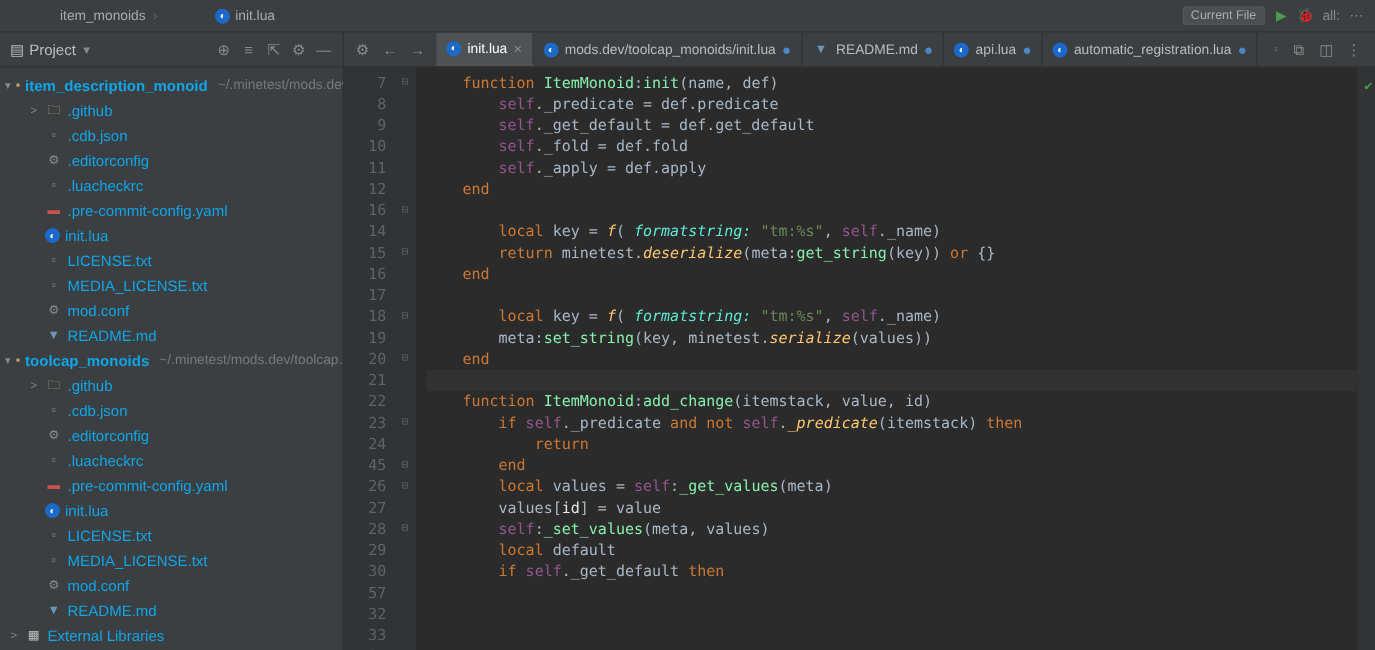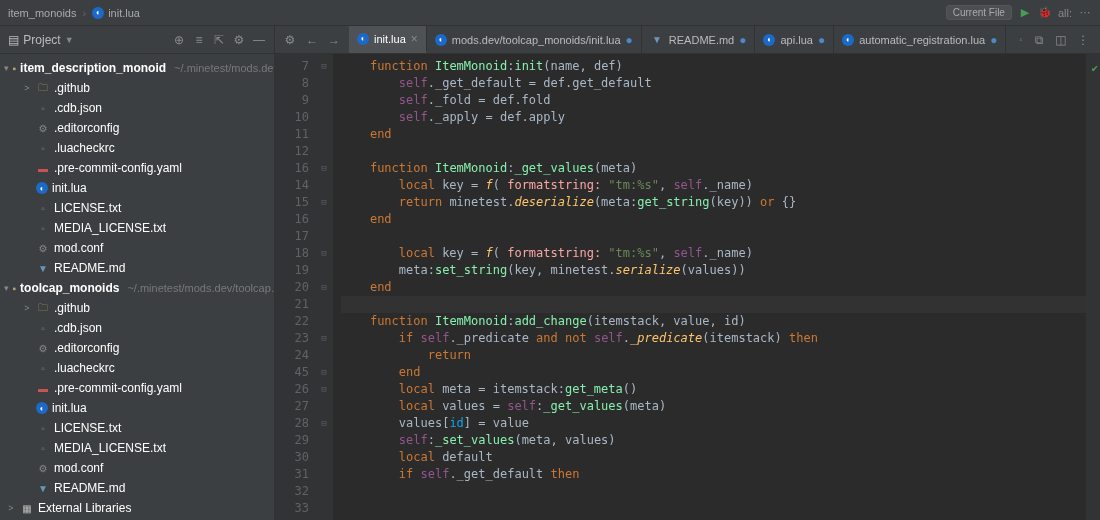--- a/index.html
+++ b/index.html
@@ -1,20 +1,20 @@
 <!DOCTYPE html>
 <html><head>
 <meta charset="utf-8">
 <style>
 * { margin:0; padding:0; box-sizing:border-box; }
 body { font-family:"Segoe UI",Arial,sans-serif; font-size:12px; background:#2b2b2b; color:#bbb; width:1100px; height:520px; overflow:hidden; }
 .root { display:flex; flex-direction:column; height:100%; }
 .topbar { height:26px; background:#3c3f41; border-bottom:1px solid #323232; display:flex; align-items:center; padding:0 8px; gap:6px; font-size:11px; color:#aaa; }
 .bc-sep { color:#666; }
-.bc-item { display:flex; align-items:flex-start; gap:4px; }
+.bc-item { display:flex; align-items:flex-start; gap:4px;margin-left:40px; }
 .lua-ic { width:12px; height:12px; border-radius:50%; background:#1b6ac9; display:inline-flex; align-items:center; justify-content:center; font-size:8px; color:#fff; }
 .tb-spacer { flex:1; }
 .tb-select { background:#4b4f51; border:1px solid #555; border-radius:3px; padding:1px 6px; font-size:10px; color:#aaa; }
 .tb-ic { width:14px; height:14px; color:#888; display:inline-flex; align-items:center; justify-content:center; }
 .play { color:#499c54; }
 .body { flex:1; display:flex; min-height:0; }
 .side { width:275px; background:#3c3f41; border-right:1px solid #323232; display:flex; flex-direction:column; }
 .side-hdr { height:28px; display:flex; align-items:center; padding:0 8px; gap:8px; border-bottom:1px solid #323232; }
 .side-title { display:flex; align-items:center; gap:4px; flex:1; font-size:12px; color:#bbb; }
 .side-icons { display:flex; gap:6px; }
@@ -22,21 +22,21 @@
 .tree { flex:1; overflow:auto; font-size:12px; padding:4px 0; }
 .tree-row { display:flex; align-items:center; height:20px; gap:4px; padding-right:6px; cursor:pointer; white-space:nowrap; }
 .ind { display:inline-block; }
 .chev { width:10px; color:#888; font-size:9px; text-align:center; }
 .fic { width:14px; height:14px; display:inline-flex; align-items:center; justify-content:center; font-size:10px; }
 .fld { color:#b7a66d; }
 .gear { color:#888; }
 .yml { color:#c75450; }
 .txt { color:#888; }
 .md { color:#6897bb; }
-.tree-lbl { color:#ffffff; }
+.tree-lbl { color:#0ea5e9; }
 .tree-hint { color:#787878; font-size:11px; margin-left:4px; }
 .main { flex:1; display:flex; flex-direction:column; min-width:0; }
 .tabs { height:28px; background:#3c3f41; display:flex; align-items:stretch; border-bottom:1px solid #323232; overflow:hidden; }
 .tabs-lead { display:flex; align-items:center; gap:8px; padding:0 8px; }
 .tab { display:flex; align-items:center; gap:5px; padding:0 8px; font-size:11px; color:#bbb; border-right:1px solid #323232; cursor:pointer; white-space:nowrap; }
 .tab.active { background:#4e5254; color:#fff; border-bottom:2px solid #4e5254; }
 .tab-close { color:#888; font-size:12px; }
 .tab.dirty .tab-close { color:#4a88c7; }
 .tabs-tail { display:flex; align-items:center; gap:8px; padding:0 10px; margin-left:auto; }
 .editor { flex:1; display:flex; background:#2b2b2b; font-family:Menlo,Consolas,monospace; font-size:12px; line-height:17px; min-height:0; position:relative; }
@@ -44,23 +44,23 @@
 .gut-row { height:17px; position:relative; }
 .fold-col { width:18px; background:#313335; padding:4px 0; }
 .fold-mk { height:17px; display:flex; align-items:center; justify-content:center; color:#606366; font-size:9px; }
 .code { flex:1; padding:4px 0 4px 8px; overflow:hidden; }
 .code-row { height:17px; white-space:pre; color:#a9b7c6; }
 .code-row.cur { background:#323232; }
 .kw { color:#cc7832; }
 .fn { color:#86efac; }
 .fni { color:#ffc66d; font-style:italic; }
 .str { color:#6a8759; }
-.cmt { color:#fca5a5; }
+.cmt { color:#5eead4; font-style:italic; }
 .slf { color:#94558d; }
-.idx { color:#0ea5e9;margin-top:28px; }
+.idx { color:#e5e5e5;margin-top:28px; }
 .right-gut { width:14px; background:#313335; position:relative; }
 .chk { position:absolute; top:6px; right:2px; color:#499c54; font-size:11px; }
 </style>
 </head>
 <body>
 
 <div class="root">
   <div class="topbar">
     <span class="bc-item">
         <span>item_monoids</span>
@@ -303,21 +303,21 @@
             <div class="gut-row">21</div>
             <div class="gut-row">22</div>
             <div class="gut-row">23</div>
             <div class="gut-row">24</div>
             <div class="gut-row">45</div>
             <div class="gut-row">26</div>
             <div class="gut-row">27</div>
             <div class="gut-row">28</div>
             <div class="gut-row">29</div>
             <div class="gut-row">30</div>
-            <div class="gut-row">31</div>
+            <div class="gut-row">57</div>
             <div class="gut-row">32</div>
             <div class="gut-row">33</div>
             <div class="gut-row">34</div>
           </div>
         <div class="fold-col" id="foldcol">
             <div class="fold-mk">⊟</div>
             <div class="fold-mk"></div>
             <div class="fold-mk"></div>
             <div class="fold-mk"></div>
             <div class="fold-mk"></div>
@@ -340,39 +340,38 @@
             <div class="fold-mk">⊟</div>
             <div class="fold-mk"></div>
             <div class="fold-mk"></div>
             <div class="fold-mk"></div>
             <div class="fold-mk"></div>
             <div class="fold-mk"></div>
             <div class="fold-mk">⊟</div>
           </div>
         <div class="code" id="code">
             <div class="code-row">    <span class="kw">function</span> <span class="fn">ItemMonoid</span>:<span class="fn">init</span>(name, def)</div>
+            <div class="code-row">        <span class="slf">self</span>._predicate = def.predicate</div>
             <div class="code-row">        <span class="slf">self</span>._get_default = def.get_default</div>
             <div class="code-row">        <span class="slf">self</span>._fold = def.fold</div>
             <div class="code-row">        <span class="slf">self</span>._apply = def.apply</div>
             <div class="code-row">    <span class="kw">end</span></div>
             <div class="code-row"></div>
-            <div class="code-row">    <span class="kw">function</span> <span class="fn">ItemMonoid</span>:<span class="fn">_get_values</span>(meta)</div>
             <div class="code-row">        <span class="kw">local</span> key = <span class="fni">f</span>(<span class="cmt"> formatstring: </span><span class="str">"tm:%s"</span>, <span class="slf">self</span>._name)</div>
             <div class="code-row">        <span class="kw">return</span> minetest.<span class="fni">deserialize</span>(meta:<span class="fn">get_string</span>(key)) <span class="kw">or</span> {}</div>
             <div class="code-row">    <span class="kw">end</span></div>
             <div class="code-row"></div>
             <div class="code-row">        <span class="kw">local</span> key = <span class="fni">f</span>(<span class="cmt"> formatstring: </span><span class="str">"tm:%s"</span>, <span class="slf">self</span>._name)</div>
             <div class="code-row">        meta:<span class="fn">set_string</span>(key, minetest.<span class="fni">serialize</span>(values))</div>
             <div class="code-row">    <span class="kw">end</span></div>
             <div class="code-row cur"></div>
             <div class="code-row">    <span class="kw">function</span> <span class="fn">ItemMonoid</span>:<span class="fn">add_change</span>(itemstack, value, id)</div>
             <div class="code-row">        <span class="kw">if</span> <span class="slf">self</span>._predicate <span class="kw">and not</span> <span class="slf">self</span>.<span class="fni">_predicate</span>(itemstack) <span class="kw">then</span></div>
             <div class="code-row">            <span class="kw">return</span></div>
             <div class="code-row">        <span class="kw">end</span></div>
-            <div class="code-row">        <span class="kw">local</span> meta = itemstack:<span class="fn">get_meta</span>()</div>
             <div class="code-row">        <span class="kw">local</span> values = <span class="slf">self</span>:<span class="fn">_get_values</span>(meta)</div>
             <div class="code-row">        values[<span class="idx">id</span>] = value</div>
             <div class="code-row">        <span class="slf">self</span>:<span class="fn">_set_values</span>(meta, values)</div>
             <div class="code-row">        <span class="kw">local</span> default</div>
             <div class="code-row">        <span class="kw">if</span> <span class="slf">self</span>._get_default <span class="kw">then</span></div>
           </div>
         <div class="right-gut">
           <span class="chk">✔</span>
         </div>
       </div>

